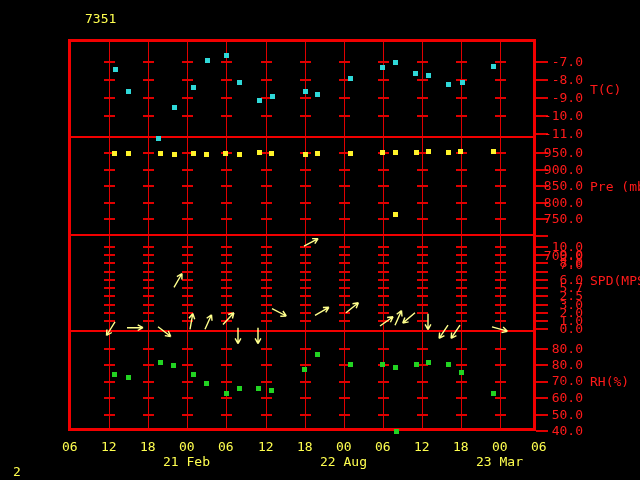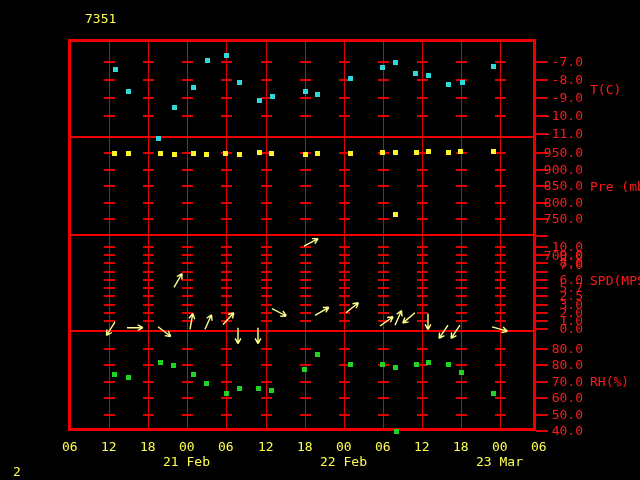--- a/index.html
+++ b/index.html
@@ -357,21 +357,21 @@
       <div class="rlabel" style="left: 538px; top: 306px;">2.0</div>
       <div class="rtick" style="left: 536px; top: 320px;"></div>
       <div class="rlabel" style="left: 538px; top: 314px;">1.0</div>
       <div class="rtick" style="left: 536px; top: 328px;"></div>
       <div class="rlabel" style="left: 538px; top: 322px;">0.0</div>
       <div class="rtick" style="left: 536px; top: 348px;"></div>
       <div class="rlabel" style="left: 538px; top: 342px;">80.0</div>
       <div class="rtick" style="left: 536px; top: 364px;"></div>
       <div class="rlabel" style="left: 538px; top: 358px;">80.0</div>
       <div class="rtick" style="left: 536px; top: 381px;"></div>
-      <div class="rlabel" style="left: 538px; top: 375px;">70.0</div>
+      <div class="rlabel" style="left: 538px; top: 375px; font-family: Liberation Mono, monospace;">70.0</div>
       <div class="rtick" style="left: 536px; top: 397px;"></div>
       <div class="rlabel" style="left: 538px; top: 391px;">60.0</div>
       <div class="rtick" style="left: 536px; top: 414px;"></div>
       <div class="rlabel" style="left: 538px; top: 408px;">50.0</div>
       <div class="rtick" style="left: 536px; top: 430px;"></div>
       <div class="rlabel" style="left: 538px; top: 424px;">40.0</div>
     </div>
   <div id="marker-layer">
       <div class="marker" style="left: 113px; top: 67px; background: rgb(47, 217, 217);"></div>
       <div class="marker" style="left: 126px; top: 89px; background: rgb(47, 217, 217);"></div>
@@ -467,18 +467,18 @@
       <div class="hlabel" style="left: 218px; top: 440px;">06</div>
       <div class="hlabel" style="left: 258px; top: 440px;">12</div>
       <div class="hlabel" style="left: 297px; top: 440px;">18</div>
       <div class="hlabel" style="left: 336px; top: 440px;">00</div>
       <div class="hlabel" style="left: 375px; top: 440px;">06</div>
       <div class="hlabel" style="left: 414px; top: 440px;">12</div>
       <div class="hlabel" style="left: 453px; top: 440px;">18</div>
       <div class="hlabel" style="left: 492px; top: 440px;">00</div>
       <div class="hlabel" style="left: 531px; top: 440px;">06</div>
       <div class="hlabel" style="left: 163px; top: 455px;">21 Feb</div>
-      <div class="hlabel" style="left: 320px; top: 455px;">22 Feb</div>
+      <div class="hlabel" style="left: 320px; top: 455px;">22 Aug</div>
       <div class="hlabel" style="left: 476px; top: 455px;">23 Mar</div>
     </div>
 
   <span class="txt yellow" style="left:13px;top:465px;">2</span>
 </div>
 
 </body></html>

